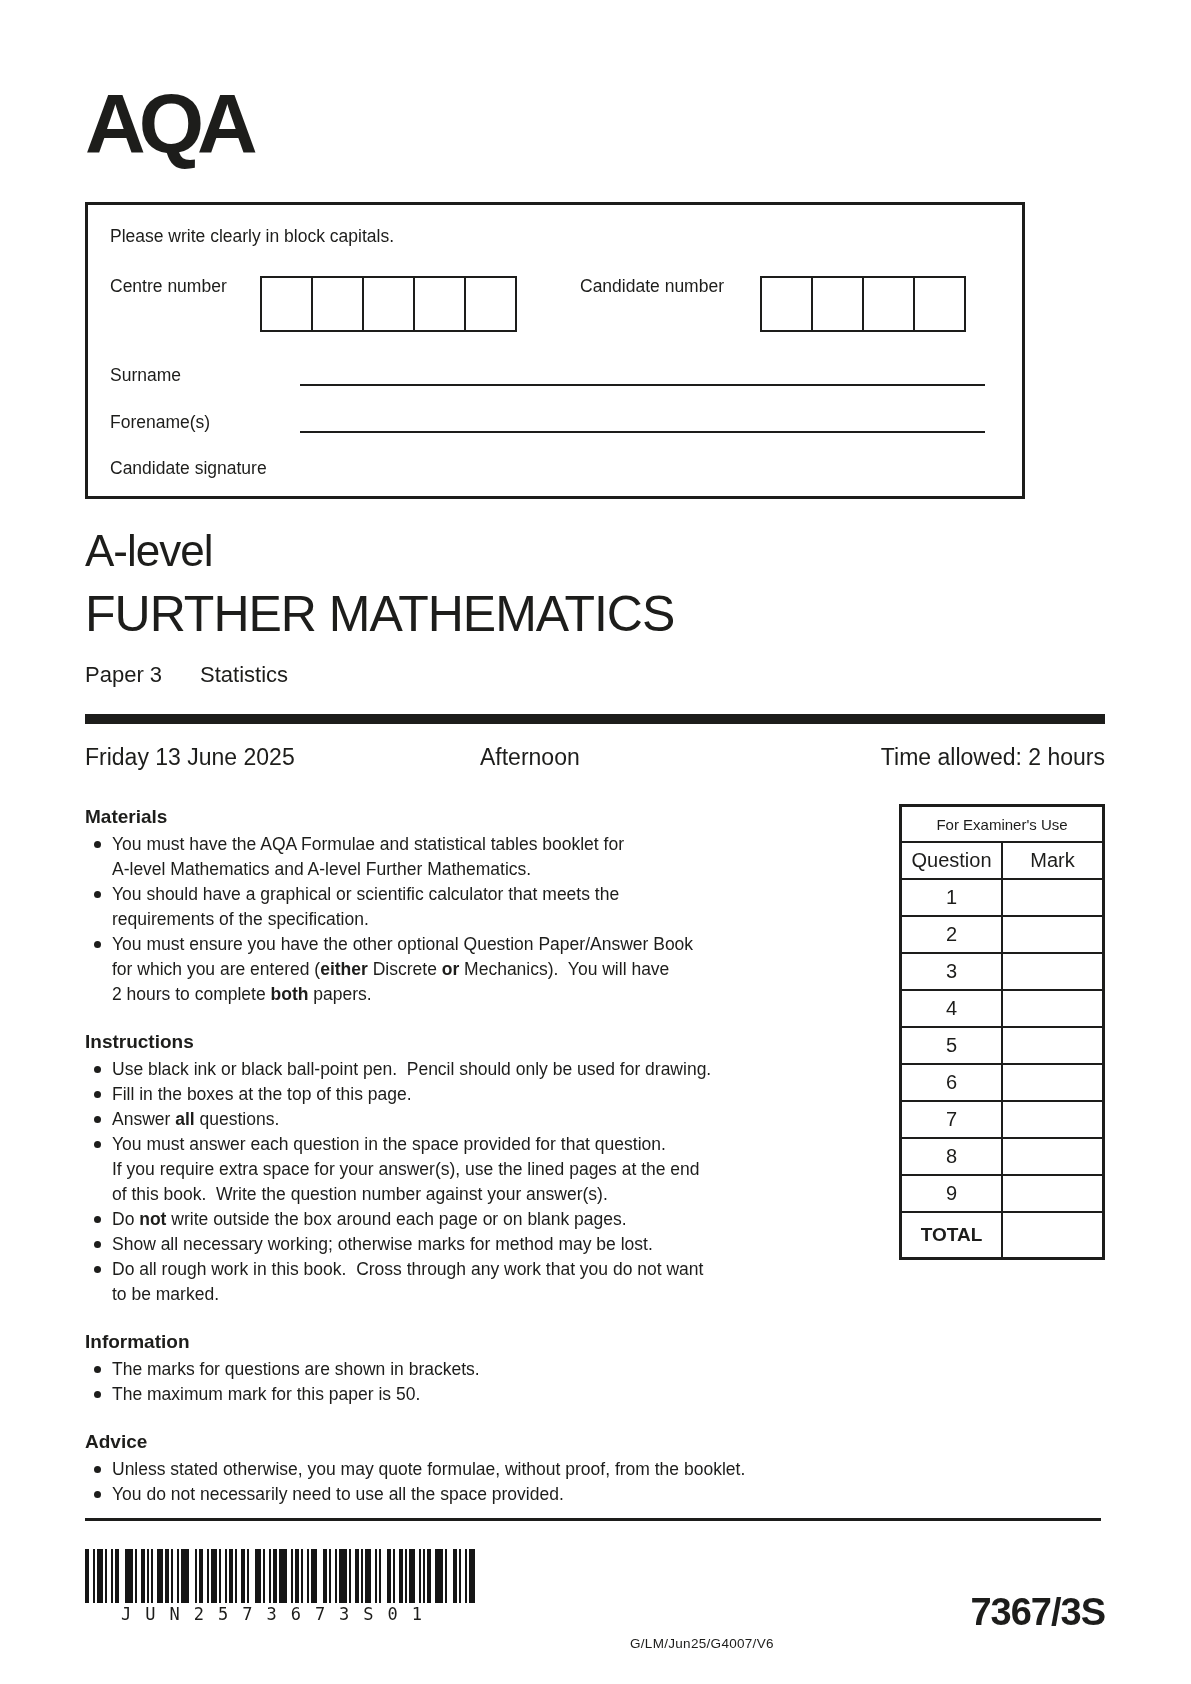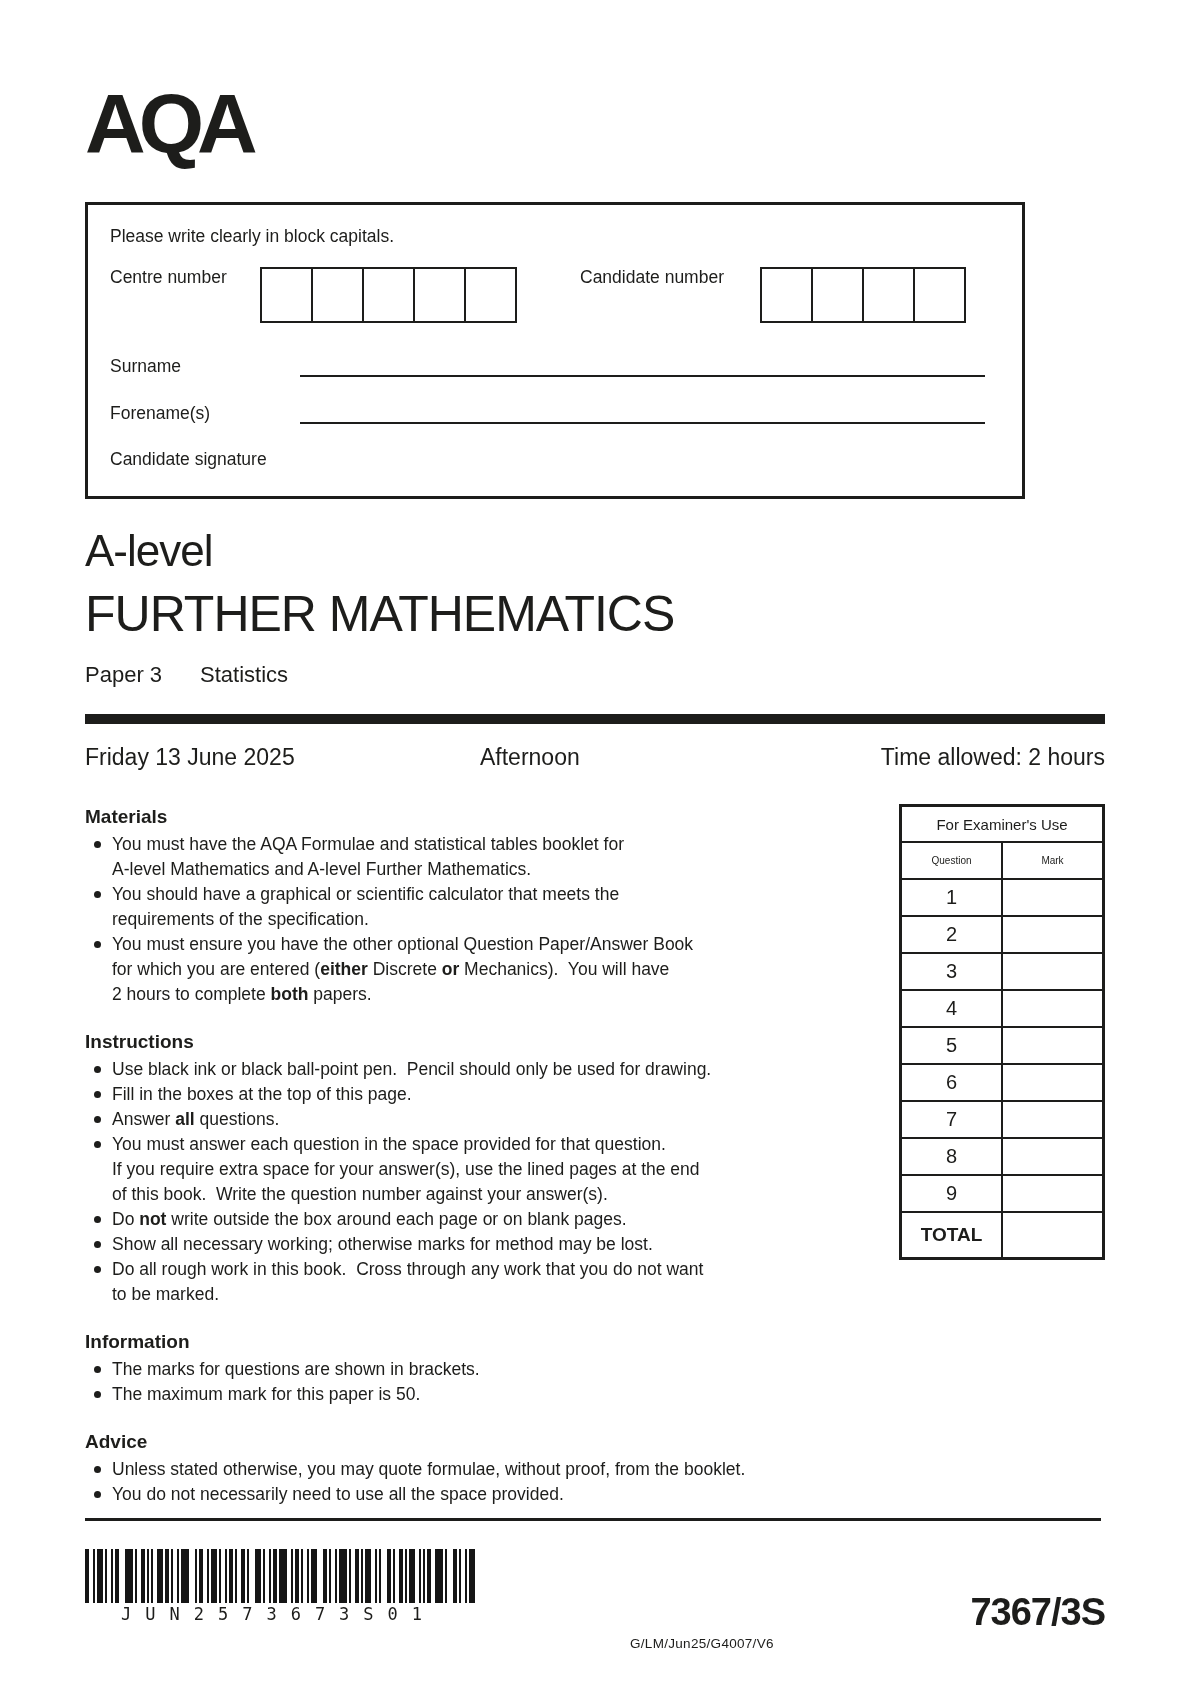--- a/index.html
+++ b/index.html
@@ -6,21 +6,21 @@
   * { margin:0; padding:0; box-sizing:border-box; }
   body { background:#ffffff; font-family:"Liberation Sans", sans-serif; color:var(--ink); }
   .page { position:relative; width:1191px; height:1684px; background:#fff; overflow:hidden; }
   .content { position:absolute; left:85px; top:78px; width:1020px; }
 
   
   .logo { font-weight:bold; font-size:84px; letter-spacing:-7px; line-height:92px; height:96px; margin-bottom:28px; }
 
   
   .cand-box { border:3px solid var(--ink); width:940px; height:297px; padding:21px 20px 0 22px; margin-bottom:28px; }
-  .block-caps { font-size:17.5px; margin-bottom:20px; }
+  .block-caps { font-size:17.5px; margin-bottom:29px; }
   .num-row { display:flex; align-items:flex-start; margin-bottom:31px; height:56px; }
   .num-row .lbl { font-size:17.5px; width:150px; }
   .num-row .lbl2 { width:180px; margin-left:63px; }
   .boxes { display:flex; }
   .boxes .cell { width:53px; height:56px; border:2px solid var(--ink); margin-left:-2px; background:#fff; }
   .boxes .cell:first-child { margin-left:0; }
   .line-row { display:flex; align-items:flex-end; margin-bottom:24px; }
   .line-row .lbl { font-size:17.5px; width:190px; line-height:22px; }
   .wline { display:inline-block; width:685px; height:23px; border-bottom:2px solid var(--ink); }
   .sigwrap { display:flex; flex-direction:column; }
@@ -46,21 +46,21 @@
   .sec-h { font-size:19px; font-weight:bold; line-height:25px; margin-bottom:3px; }
   .bullet { display:flex; padding-left:9px; }
   .dot { width:7px; height:7px; border-radius:50%; background:var(--ink); margin:9px 11px 0 0; flex:none; }
   .btext { white-space:pre-wrap; }
 
   
   .table-col { width:206px; }
   table.exam { border-collapse:collapse; width:206px; border:3px solid var(--ink); table-layout:fixed; }
   table.exam td { border:2px solid var(--ink); text-align:center; vertical-align:middle; background:#fff; }
   td.t-title { height:36px; background:var(--shade); font-size:15px; }
-  td.t-qh, td.t-mh { height:37px; font-size:10px; }
+  td.t-qh, td.t-mh { height:37px; font-size:20px; }
   td.t-mh { background:var(--shade); }
   td.t-q { height:37px; font-size:20px; }
   td.t-m { background:var(--shade); }
   td.t-total { height:47px; background:var(--shade); font-size:19px; font-weight:bold; }
 
   .thinrule { height:3px; background:var(--ink); margin-top:11px; width:1016px; }
 
   
   .footer { position:relative; height:125px; }
   .bars { display:flex; width:396px; height:54px; margin-top:28px; }

